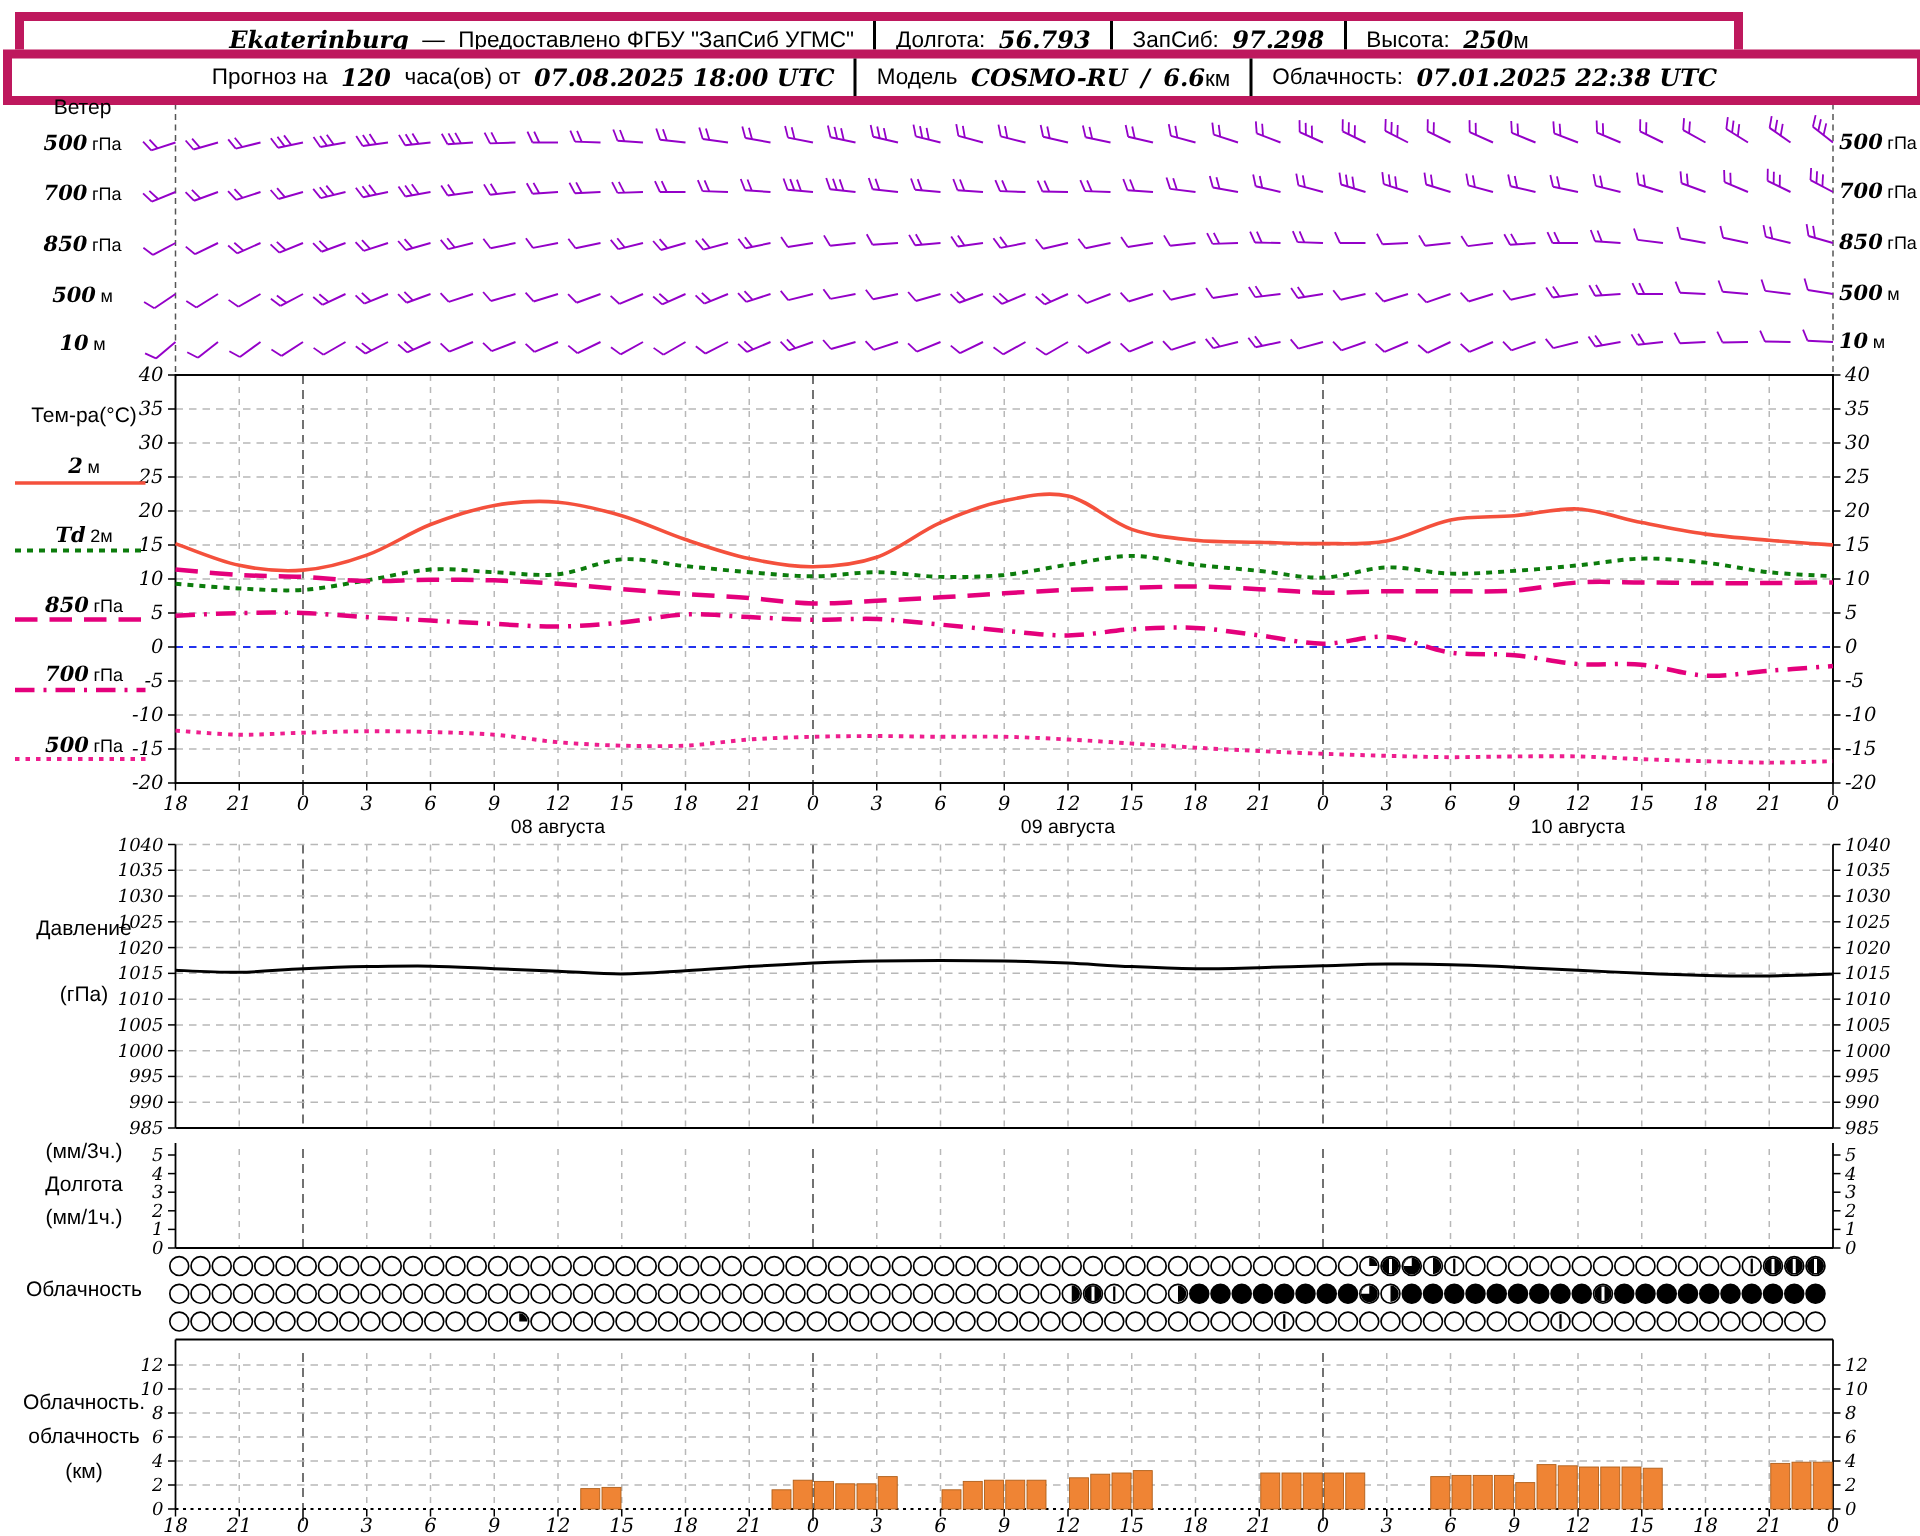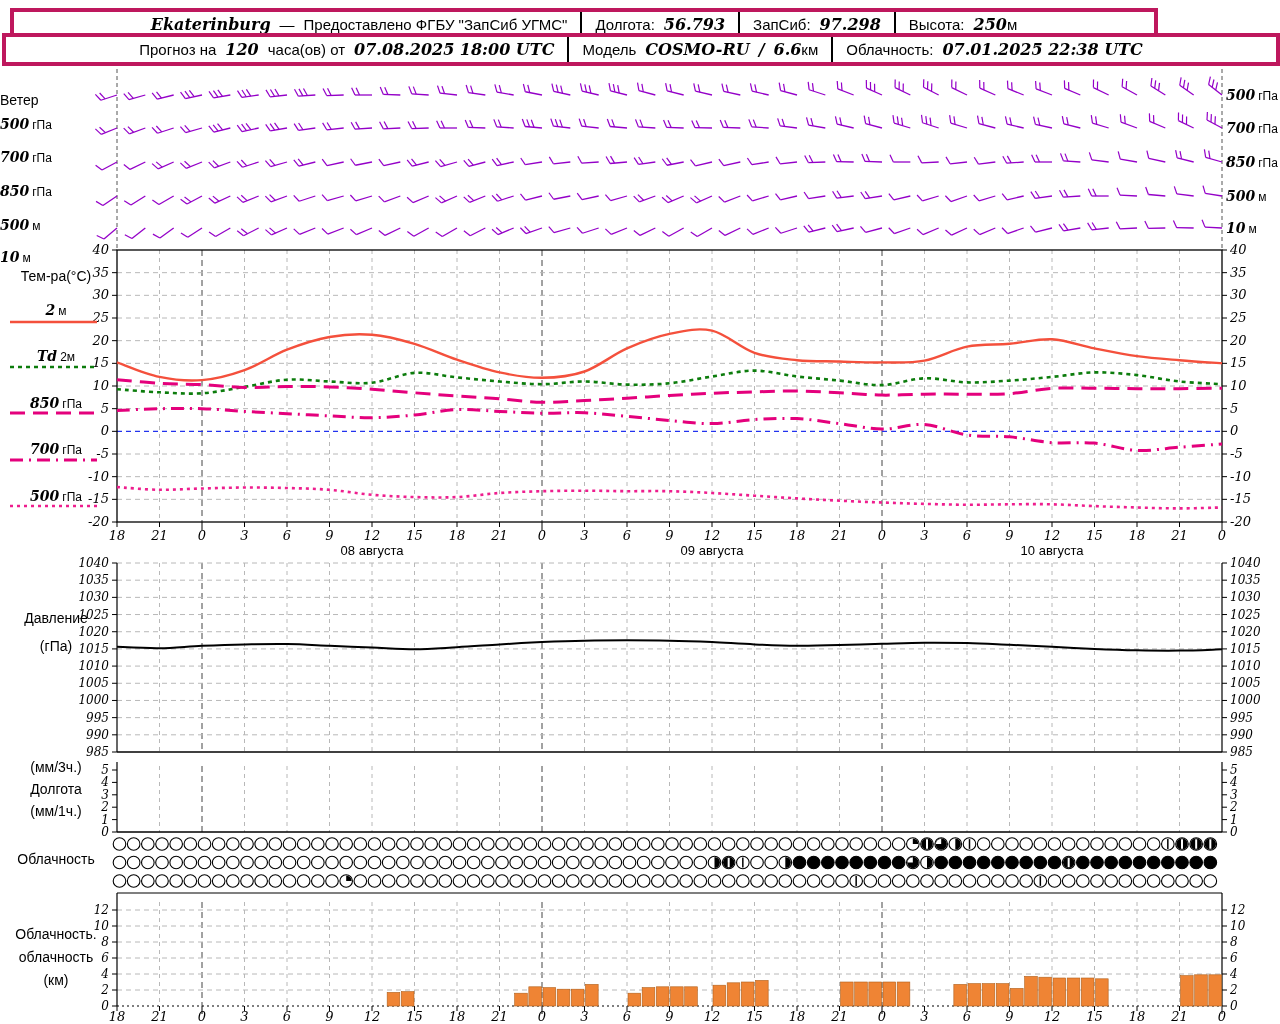--- a/index.html
+++ b/index.html
@@ -1,24 +1,24 @@
 <!DOCTYPE html>
 <html><head>
 <meta charset="utf-8">
 <style>
   html,body{margin:0;padding:0;background:#fff;}
   .page{position:relative;width:1280px;height:1024px;background:#fff;overflow:hidden;
         font-family:"Liberation Sans",sans-serif;color:#000;}
   .hdr{position:absolute;display:flex;align-items:center;justify-content:center;
-       border:4px solid #be185d;font-size:15px;white-space:nowrap;gap:9px;background:#fff;}
+       border:6px solid #be185d;font-size:15px;white-space:nowrap;gap:9px;background:#fff;}
   .hdr1{left:10px;top:8px;width:1140px;height:25px;border-bottom:none;}
   .hdr2{left:2px;top:33px;width:1270px;height:25px;}
   .sep{align-self:stretch;border-left:2px solid #000;margin:0 4px;}
   .v{font-family:"DejaVu Serif",serif;font-style:italic;font-weight:bold;font-size:16px;}
-  .sideL{position:absolute;left:0;width:110px;text-align:left;font-size:14px;height:16px;line-height:16px;margin-top:29px;}
+  .sideL{position:absolute;left:0;width:110px;text-align:center;font-size:14px;height:16px;line-height:16px;}
   .sideC{position:absolute;left:0;width:112px;text-align:center;font-size:14px;height:16px;line-height:16px;}
   .sideR{position:absolute;left:1226px;width:54px;text-align:left;font-size:13px;height:16px;line-height:16px;}
   .rn{font-family:"DejaVu Serif",serif;font-style:italic;font-weight:bold;font-size:14px;}
   .ru{font-size:12px;margin-left:3px;}
   svg text{user-select:none;}
   .tk{font:italic 13px "DejaVu Serif",serif;}
   .tks{font:italic 12px "DejaVu Serif",serif;}
   .dy{font:13px "Liberation Sans",sans-serif;}
   #chart{position:absolute;left:0;top:0;}
 </style>
@@ -1361,21 +1361,21 @@
 
   <div class="sideC" style="top:268px">Тем-ра(°C)</div>
 
   <div class="sideC" style="top:302px"><span class="rn">2</span><span class="ru">м</span></div>
   <div class="sideC" style="top:348px"><span class="rn">Td</span><span class="ru">2м</span></div>
   <div class="sideC" style="top:395px"><span class="rn">850</span><span class="ru">гПа</span></div>
   <div class="sideC" style="top:441px"><span class="rn">700</span><span class="ru">гПа</span></div>
   <div class="sideC" style="top:488px"><span class="rn">500</span><span class="ru">гПа</span></div>
 
   <div class="sideC" style="top:610px">Давление</div>
-  <div class="sideC" style="top:638px">(гПа)</div>
+  <div class="sideC" style="top:654px">(гПа)</div>
 
   <div class="sideC" style="top:759px">(мм/3ч.)</div>
   <div class="sideC" style="top:781px">Долгота</div>
   <div class="sideC" style="top:803px">(мм/1ч.)</div>
 
   <div class="sideC" style="top:851px">Облачность</div>
 
   <div class="sideC" style="top:926px">Облачность.</div>
   <div class="sideC" style="top:949px">облачность</div>
   <div class="sideC" style="top:972px">(км)</div>

